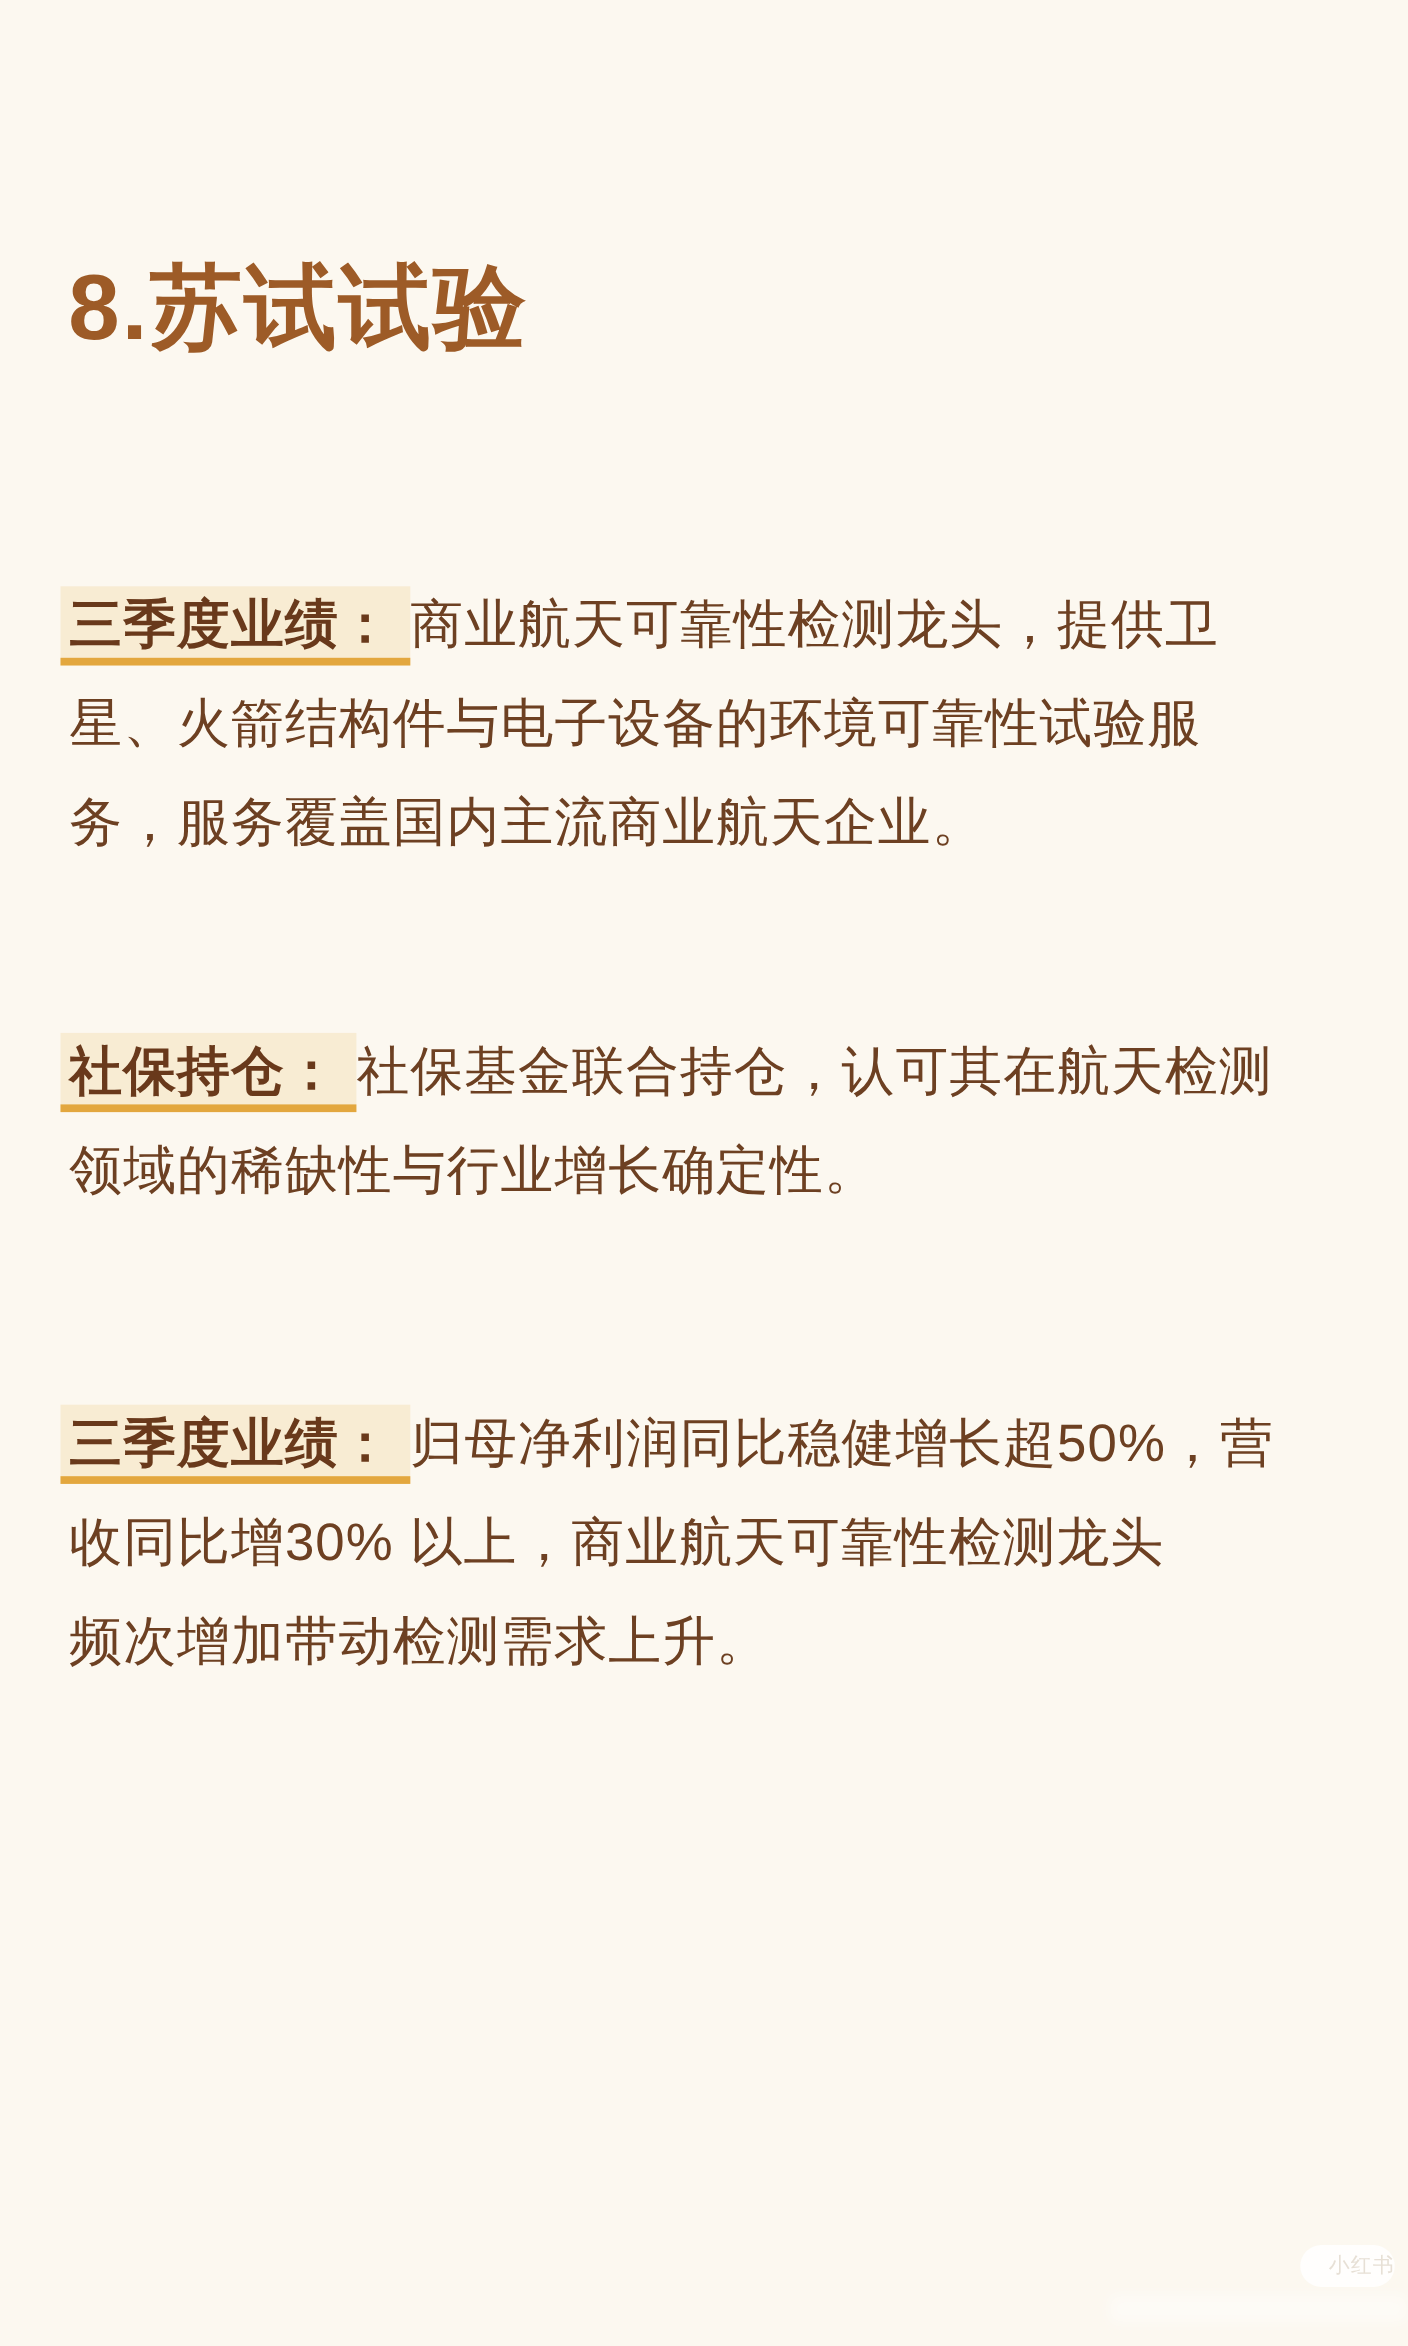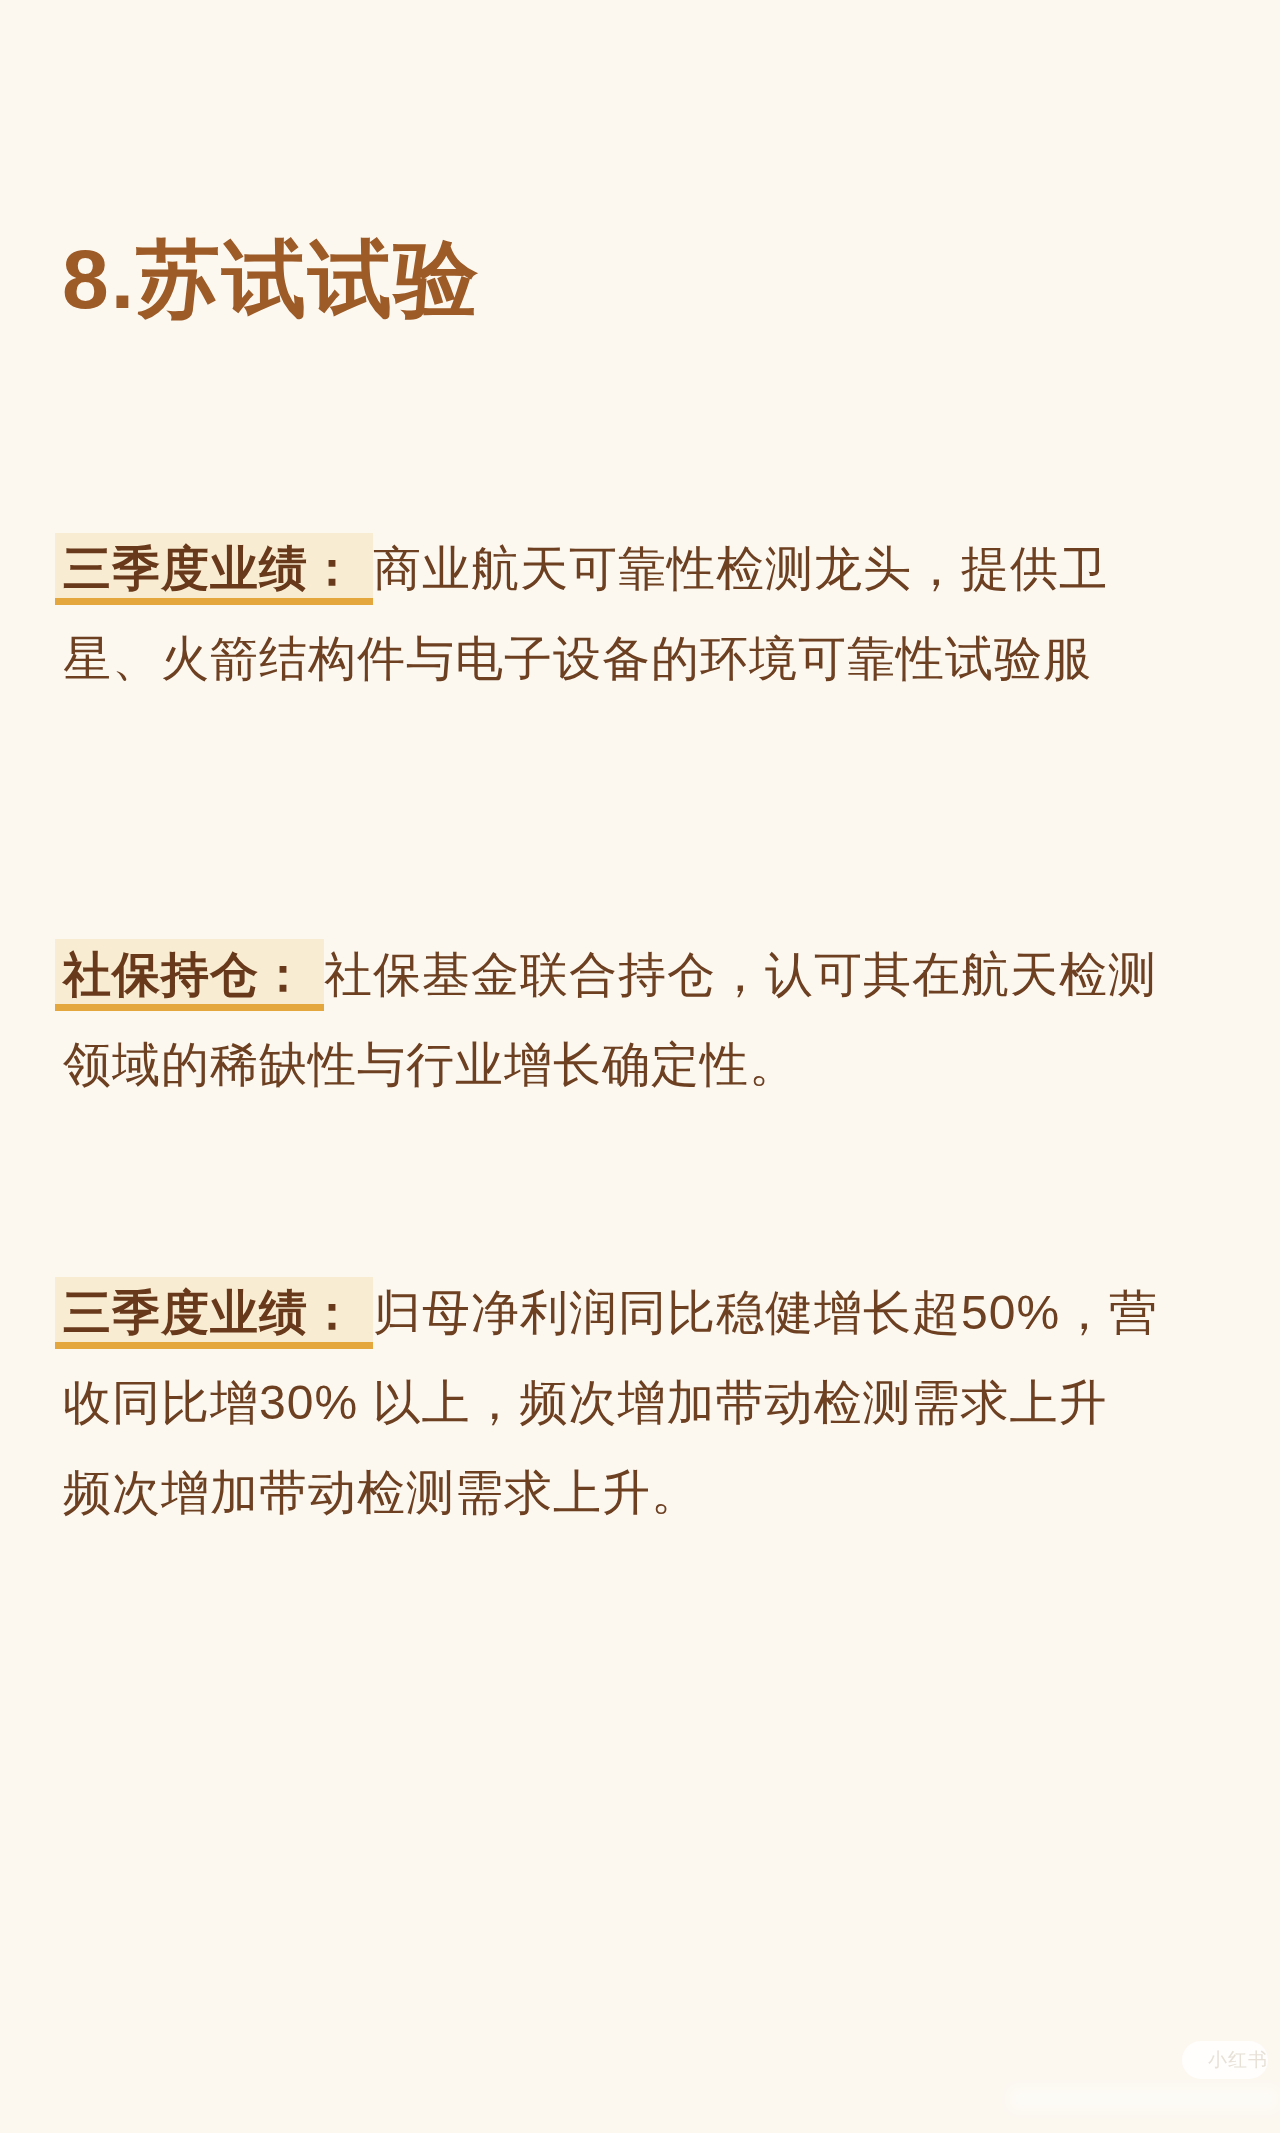--- a/index.html
+++ b/index.html
@@ -75,29 +75,30 @@
 </head>
 <body>
 
 <div class="page">
 
   <h1 class="title">8.苏试试验</h1>
 
   <div class="sec sec-1">
     <div class="line"><span class="hl">三季度业绩：</span><span>商业航天可靠性检测龙头，提供卫</span></div>
     <div class="line">星、火箭结构件与电子设备的环境可靠性试验服</div>
+    <div class="line">务，服务覆盖国内主流商业航天企业。</div>
   </div>
 
   <div class="sec sec-2">
     <div class="line"><span class="hl">社保持仓：</span><span>社保基金联合持仓，认可其在航天检测</span></div>
     <div class="line">领域的稀缺性与行业增长确定性。</div>
   </div>
 
   <div class="sec sec-3">
     <div class="line"><span class="hl">三季度业绩：</span><span>归母净利润同比稳健增长超50%，营</span></div>
-    <div class="line">收同比增30% 以上，频次增加带动检测需求上升</div>
+    <div class="line">收同比增30% 以上，商业航天可靠性检测龙头</div>
     <div class="line">频次增加带动检测需求上升。</div>
   </div>
 
   <div class="wm-pill">小红书</div>
   <div class="wm-smudge"></div>
 
 </div>
 
 </body></html>

